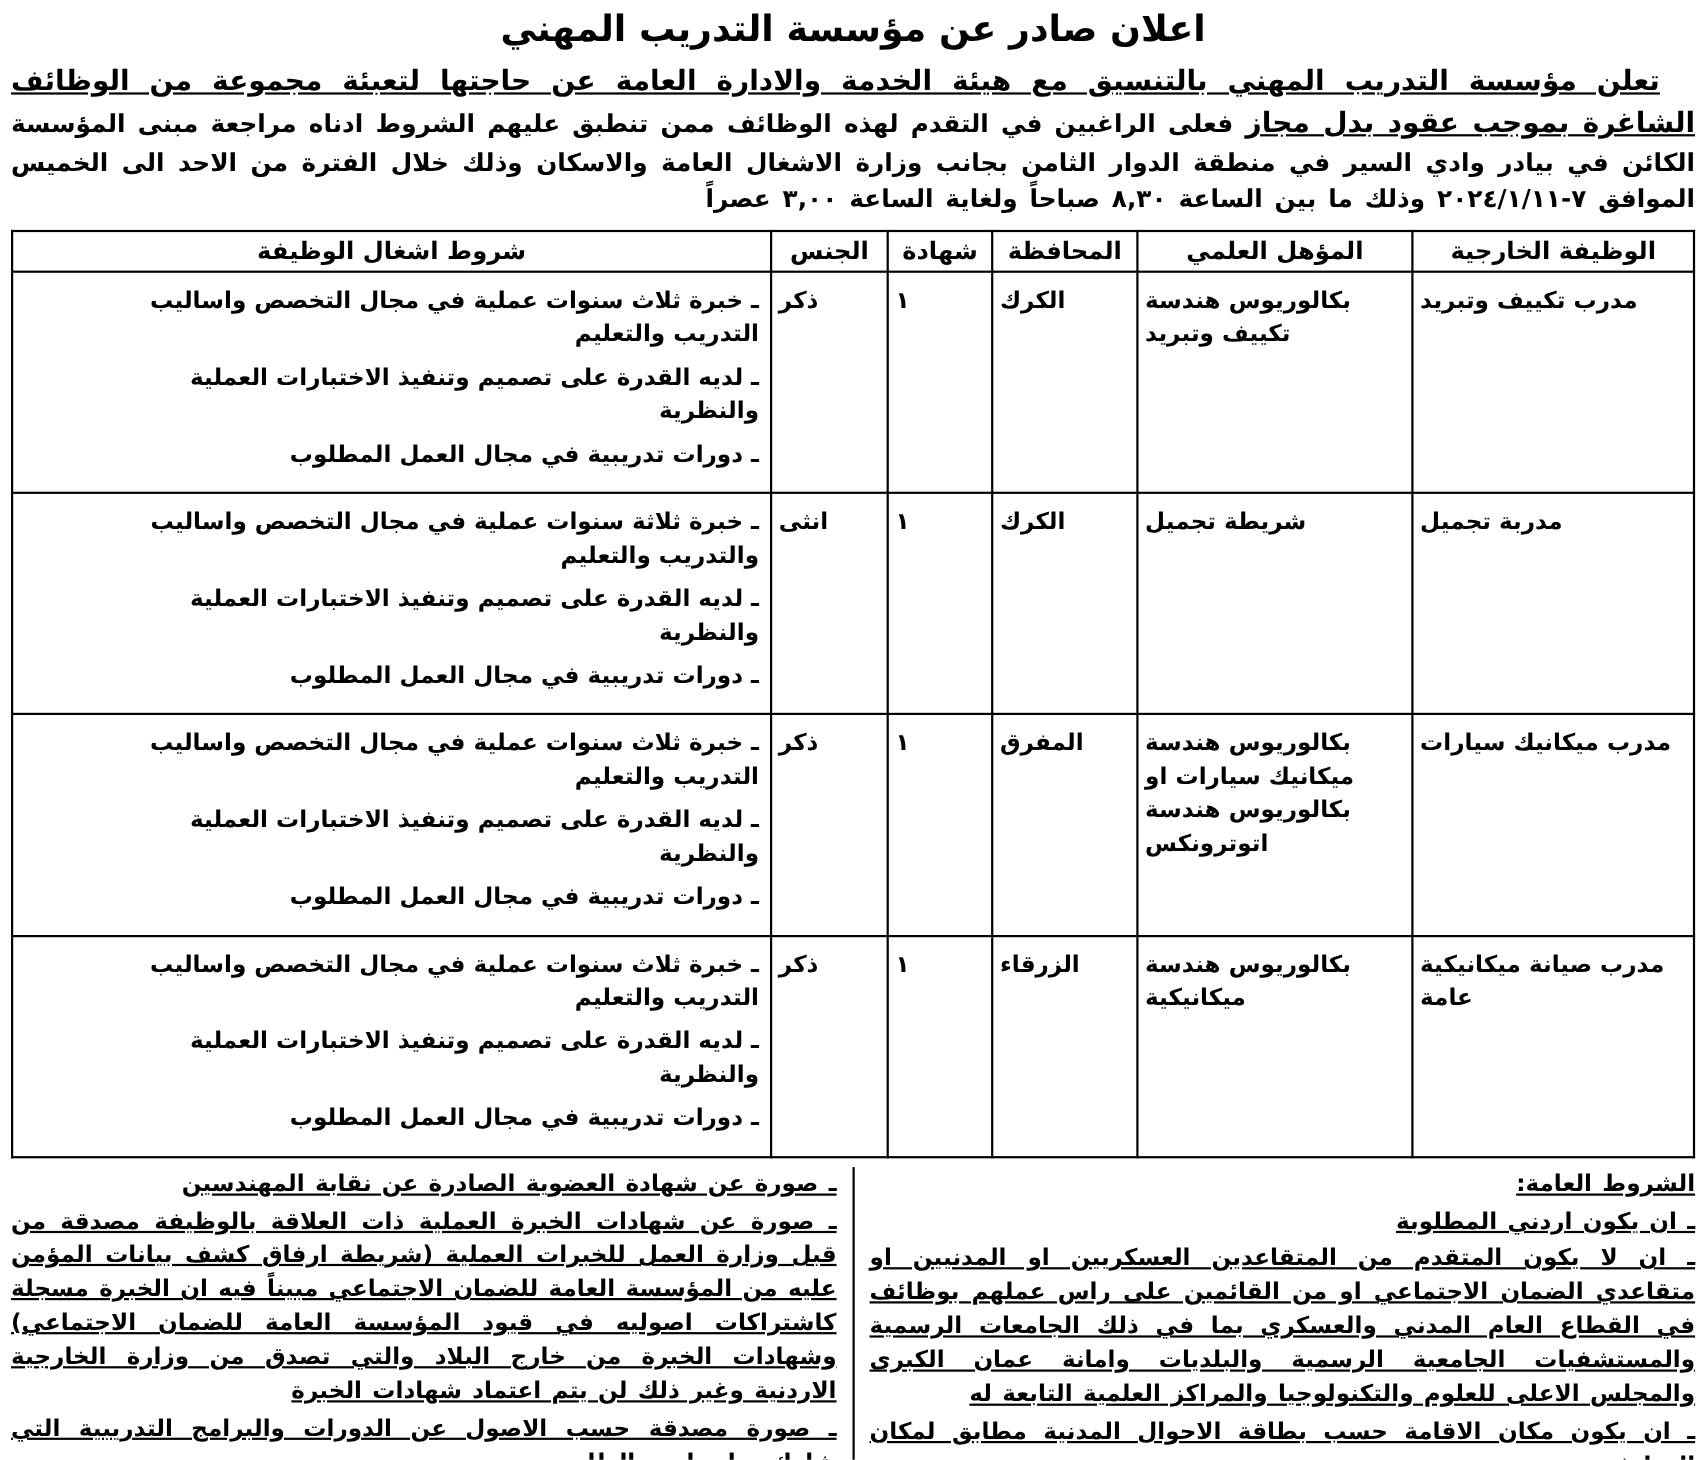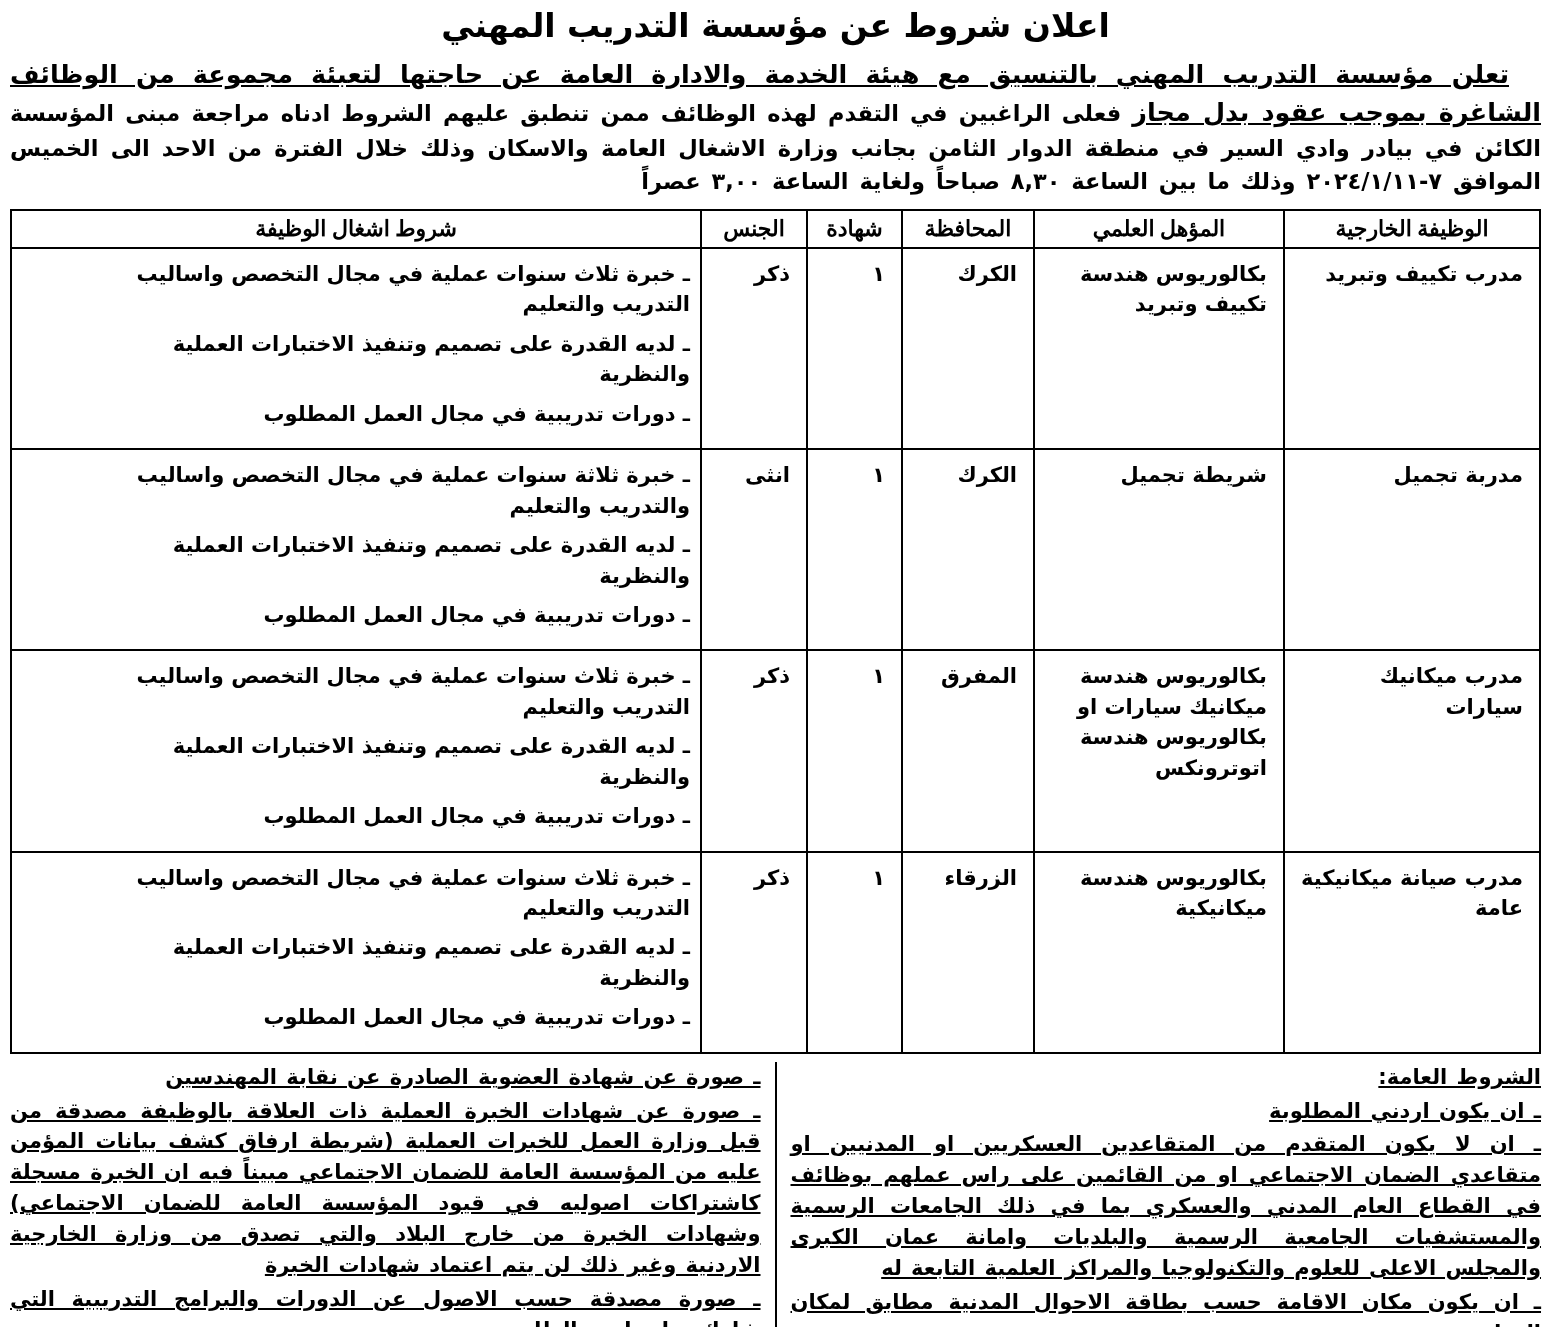--- a/index.html
+++ b/index.html
@@ -9,38 +9,38 @@
     direction:rtl;
     font-family:"DejaVu Sans",sans-serif;
     font-weight:700;
   }
   .page{padding:4px 10px 0 10px;}
   .title{font-size:33px;text-align:center;margin:2px 0 10px 0;}
   .intro{font-size:22.5px;line-height:1.5;text-align:justify;text-indent:32px;margin:0 0 10px 0;word-spacing:3px;}
   .intro .lead{font-size:25.5px;text-decoration:underline;}
   table.jobs{width:100%;border-collapse:collapse;table-layout:fixed;}
   .jobs th,.jobs td{border:2.5px solid #000;}
-  .jobs th{font-size:22px;padding:5px 4px;text-align:center;font-family:Liberation Serif, serif;}
-  .jobs td{font-size:21px;vertical-align:top;padding:10px 16px;text-align:right;line-height:1.45;}
+  .jobs th{font-size:22px;padding:5px 4px;text-align:center;}
+  .jobs td{font-size:21px;vertical-align:top;padding:10px 6px;text-align:left;line-height:1.45;}
   .jobs td.req{text-align:right;padding:10px 10px 10px 114px;}
   .jobs td.req div{margin-bottom:9px;}
   .c-pos{width:256px;}.c-qual{width:250px;}.c-gov{width:132px;}.c-num{width:95px;}.c-gen{width:106px;}
   .bottom{display:flex;margin-top:8px;font-size:21px;line-height:1.47;word-spacing:2px;}
   .bcol{width:50%;text-align:justify;}
   .bc-right{border-left:2.5px solid #000;padding-left:14px;}
   .bc-left{padding-right:14px;}
   .bottom p{margin:0 0 3px 0;text-decoration:underline;}
   .bheading{margin:0 0 3px 0;}
 </style>
 </head>
 <body>
 
 <div class="page">
 
-  <h1 class="title">اعلان شروط عن مؤسسة التدريب المهني</h1>
+  <h1 class="title">اعلان صادر عن مؤسسة التدريب المهني</h1>
 
   <p class="intro"><span class="lead">تعلن مؤسسة التدريب المهني بالتنسيق مع هيئة الخدمة والادارة العامة عن حاجتها لتعبئة مجموعة من الوظائف الشاغرة بموجب عقود بدل مجاز</span> <span>فعلى الراغبين في التقدم لهذه الوظائف ممن تنطبق عليهم الشروط ادناه مراجعة مبنى المؤسسة الكائن في بيادر وادي السير في منطقة الدوار الثامن بجانب وزارة الاشغال العامة والاسكان وذلك خلال الفترة من الاحد الى الخميس الموافق ٧-٢٠٢٤/١/١١ وذلك ما بين الساعة ٨,٣٠ صباحاً ولغاية الساعة ٣,٠٠ عصراً</span></p>
 
   <table class="jobs">
     <colgroup>
       <col class="c-pos">
         <col class="c-qual">
         <col class="c-gov">
         <col class="c-num">
         <col class="c-gen">

